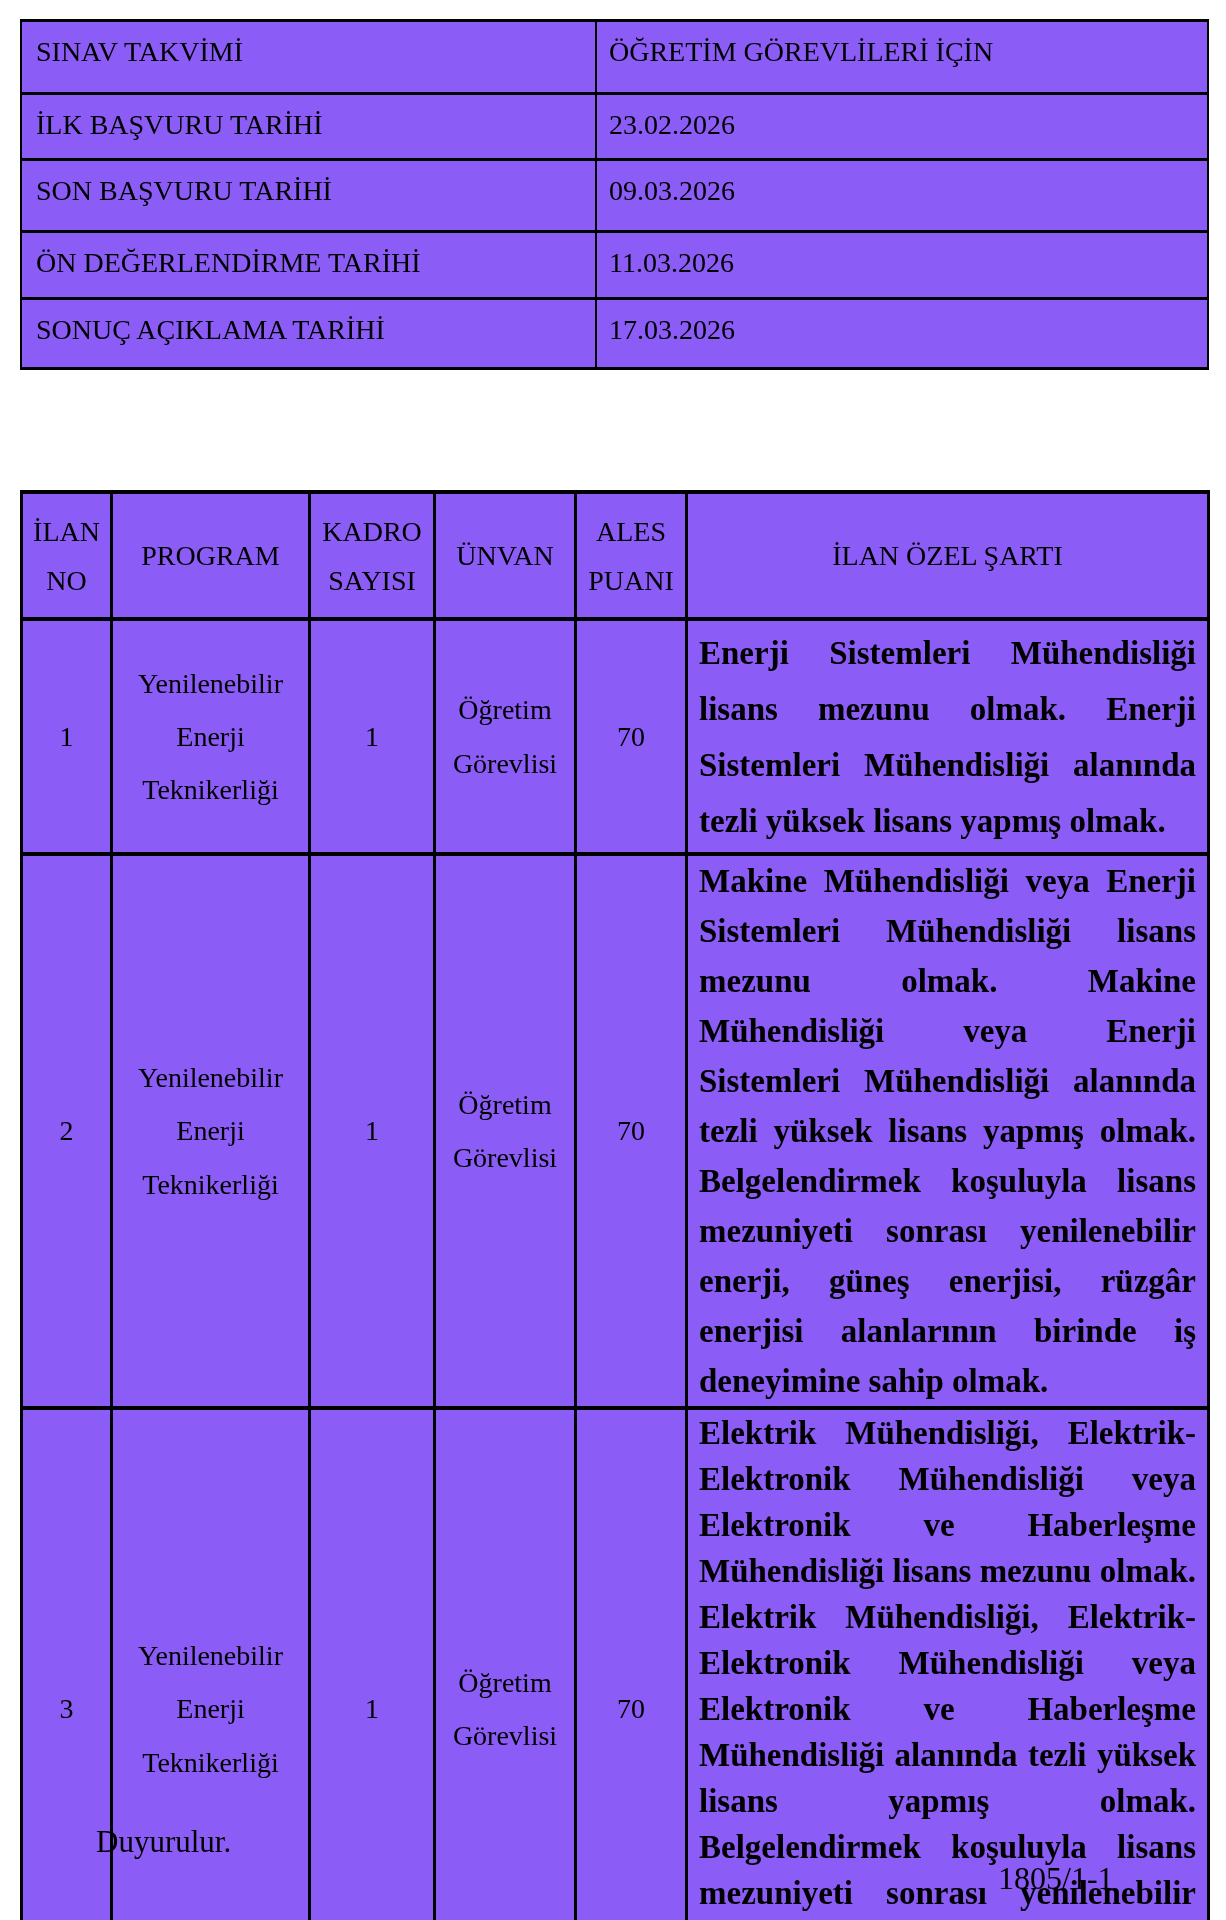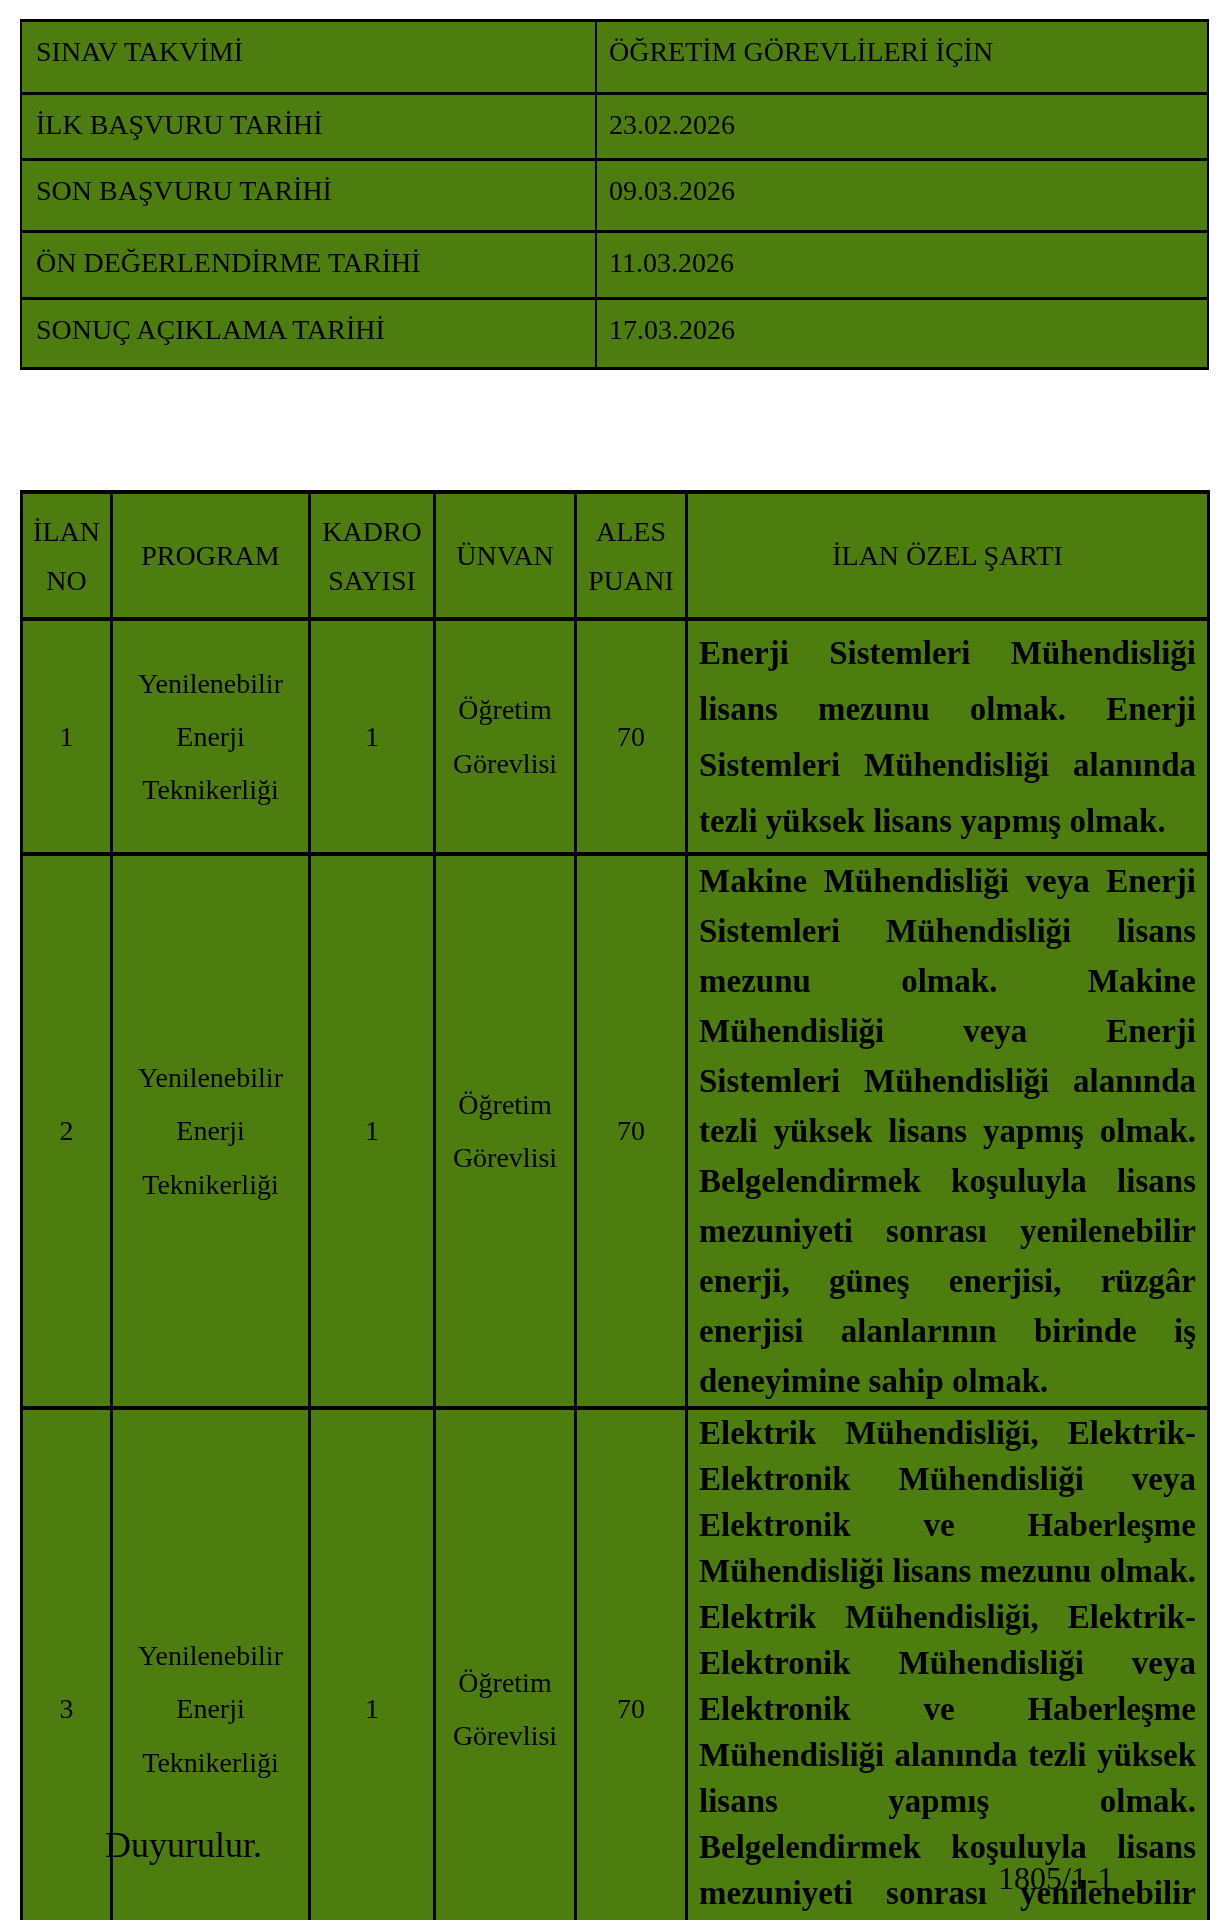--- a/index.html
+++ b/index.html
@@ -3,21 +3,21 @@
 <meta charset="utf-8">
 <style>
   html,body{margin:0;padding:0;background:#ffffff;}
   .page{
     position:relative;
     width:1226px;height:1920px;
     background:#ffffff;
     font-family:"Liberation Serif","DejaVu Serif",serif;
     color:#000;
   }
-  table{border-collapse:collapse;position:absolute;table-layout:fixed;background:#4d7c0f;}
+  table{border-collapse:collapse;position:absolute;table-layout:fixed;background:#8b5cf6;}
 
   
   .schedule{left:20px;top:19px;width:1187px;}
   .schedule td{
     border-top:3px solid #000;border-bottom:3px solid #000;
     border-left:2px solid #000;border-right:2px solid #000;
     font-size:28px;line-height:1.2;
     vertical-align:top;padding-top:13px;
   }
   .schedule .lab{padding-left:14px;}
@@ -49,21 +49,21 @@
     font-size:33px;padding:0 11px;overflow:hidden;font-weight:bold;
   }
   .positions tr.r1{height:235px;}
   .positions tr.r2{height:452px;}
   .positions tr.r3{height:520px;}
   .positions tr.r1 td.s{line-height:56px;}
   .positions tr.r2 td.s{line-height:50px;margin-left:33px;}
   .positions tr.r3 td.s{line-height:46px;}
 
   
-  .closing{position:absolute;left:105px;top:1824px;font-size:36px;}
+  .closing{position:absolute;left:96px;top:1824px;font-size:31px;}
   .ref{position:absolute;left:998px;top:1860px;font-size:32px;text-align:center;}
 </style>
 </head>
 <body>
 
 <div class="page">
 
   <table class="schedule">
     <colgroup>
         <col style="width:575px">

